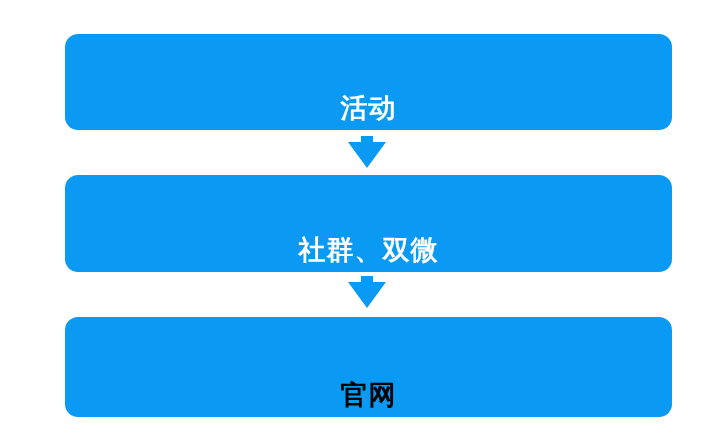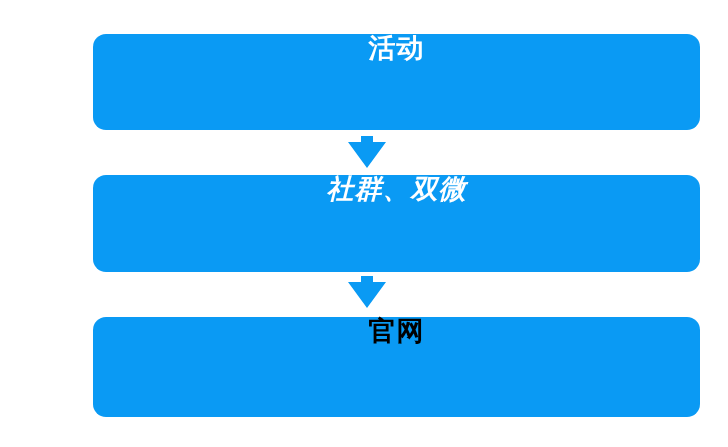--- a/index.html
+++ b/index.html
@@ -15,23 +15,22 @@
     height: 447px;
     overflow: hidden;
     background: #ffffff;
   }
   .node {
     position: absolute;
     left: 65px;
     width: 607px;
     border-radius: 13px;
     display: flex;
-    align-items: flex-start;
+    align-items: flex-end;
     justify-content: center;
-    margin-left: 28px;
   }
   .node-1 { top: 34px;  height: 96px; }
   .node-2 { top: 175px; height: 97px; }
   .node-3 { top: 317px; height: 100px; }
   .node-label {
     font-size: 27px;
     font-weight: bold;
     letter-spacing: 1px;
     transform: translateY(-4px);
     white-space: nowrap;
@@ -56,21 +55,21 @@
     <span class="node-label" style="color: rgb(255, 255, 255);">活动</span>
   </div>
 
   <div class="arrow arrow-1">
     <svg viewBox="0 0 38 32" xmlns="http://www.w3.org/2000/svg" aria-hidden="true">
       <polygon points="13,0 25,0 25,6 38,6 19,32 0,6 13,6" fill="#0A9AF4"></polygon>
     </svg>
   </div>
 
   <div class="node node-2" style="background: rgb(10, 154, 244);">
-    <span class="node-label" style="color: rgb(255, 255, 255); font-style: italic;">社群、双微</span>
+    <span class="node-label" style="color: rgb(255, 255, 255);">社群、双微</span>
   </div>
 
   <div class="arrow arrow-2">
     <svg viewBox="0 0 38 32" xmlns="http://www.w3.org/2000/svg" aria-hidden="true">
       <polygon points="13,0 25,0 25,6 38,6 19,32 0,6 13,6" fill="#0A9AF4"></polygon>
     </svg>
   </div>
 
   <div class="node node-3" style="background: rgb(10, 154, 244);">
     <span class="node-label" style="color: #000000;">官网</span>

